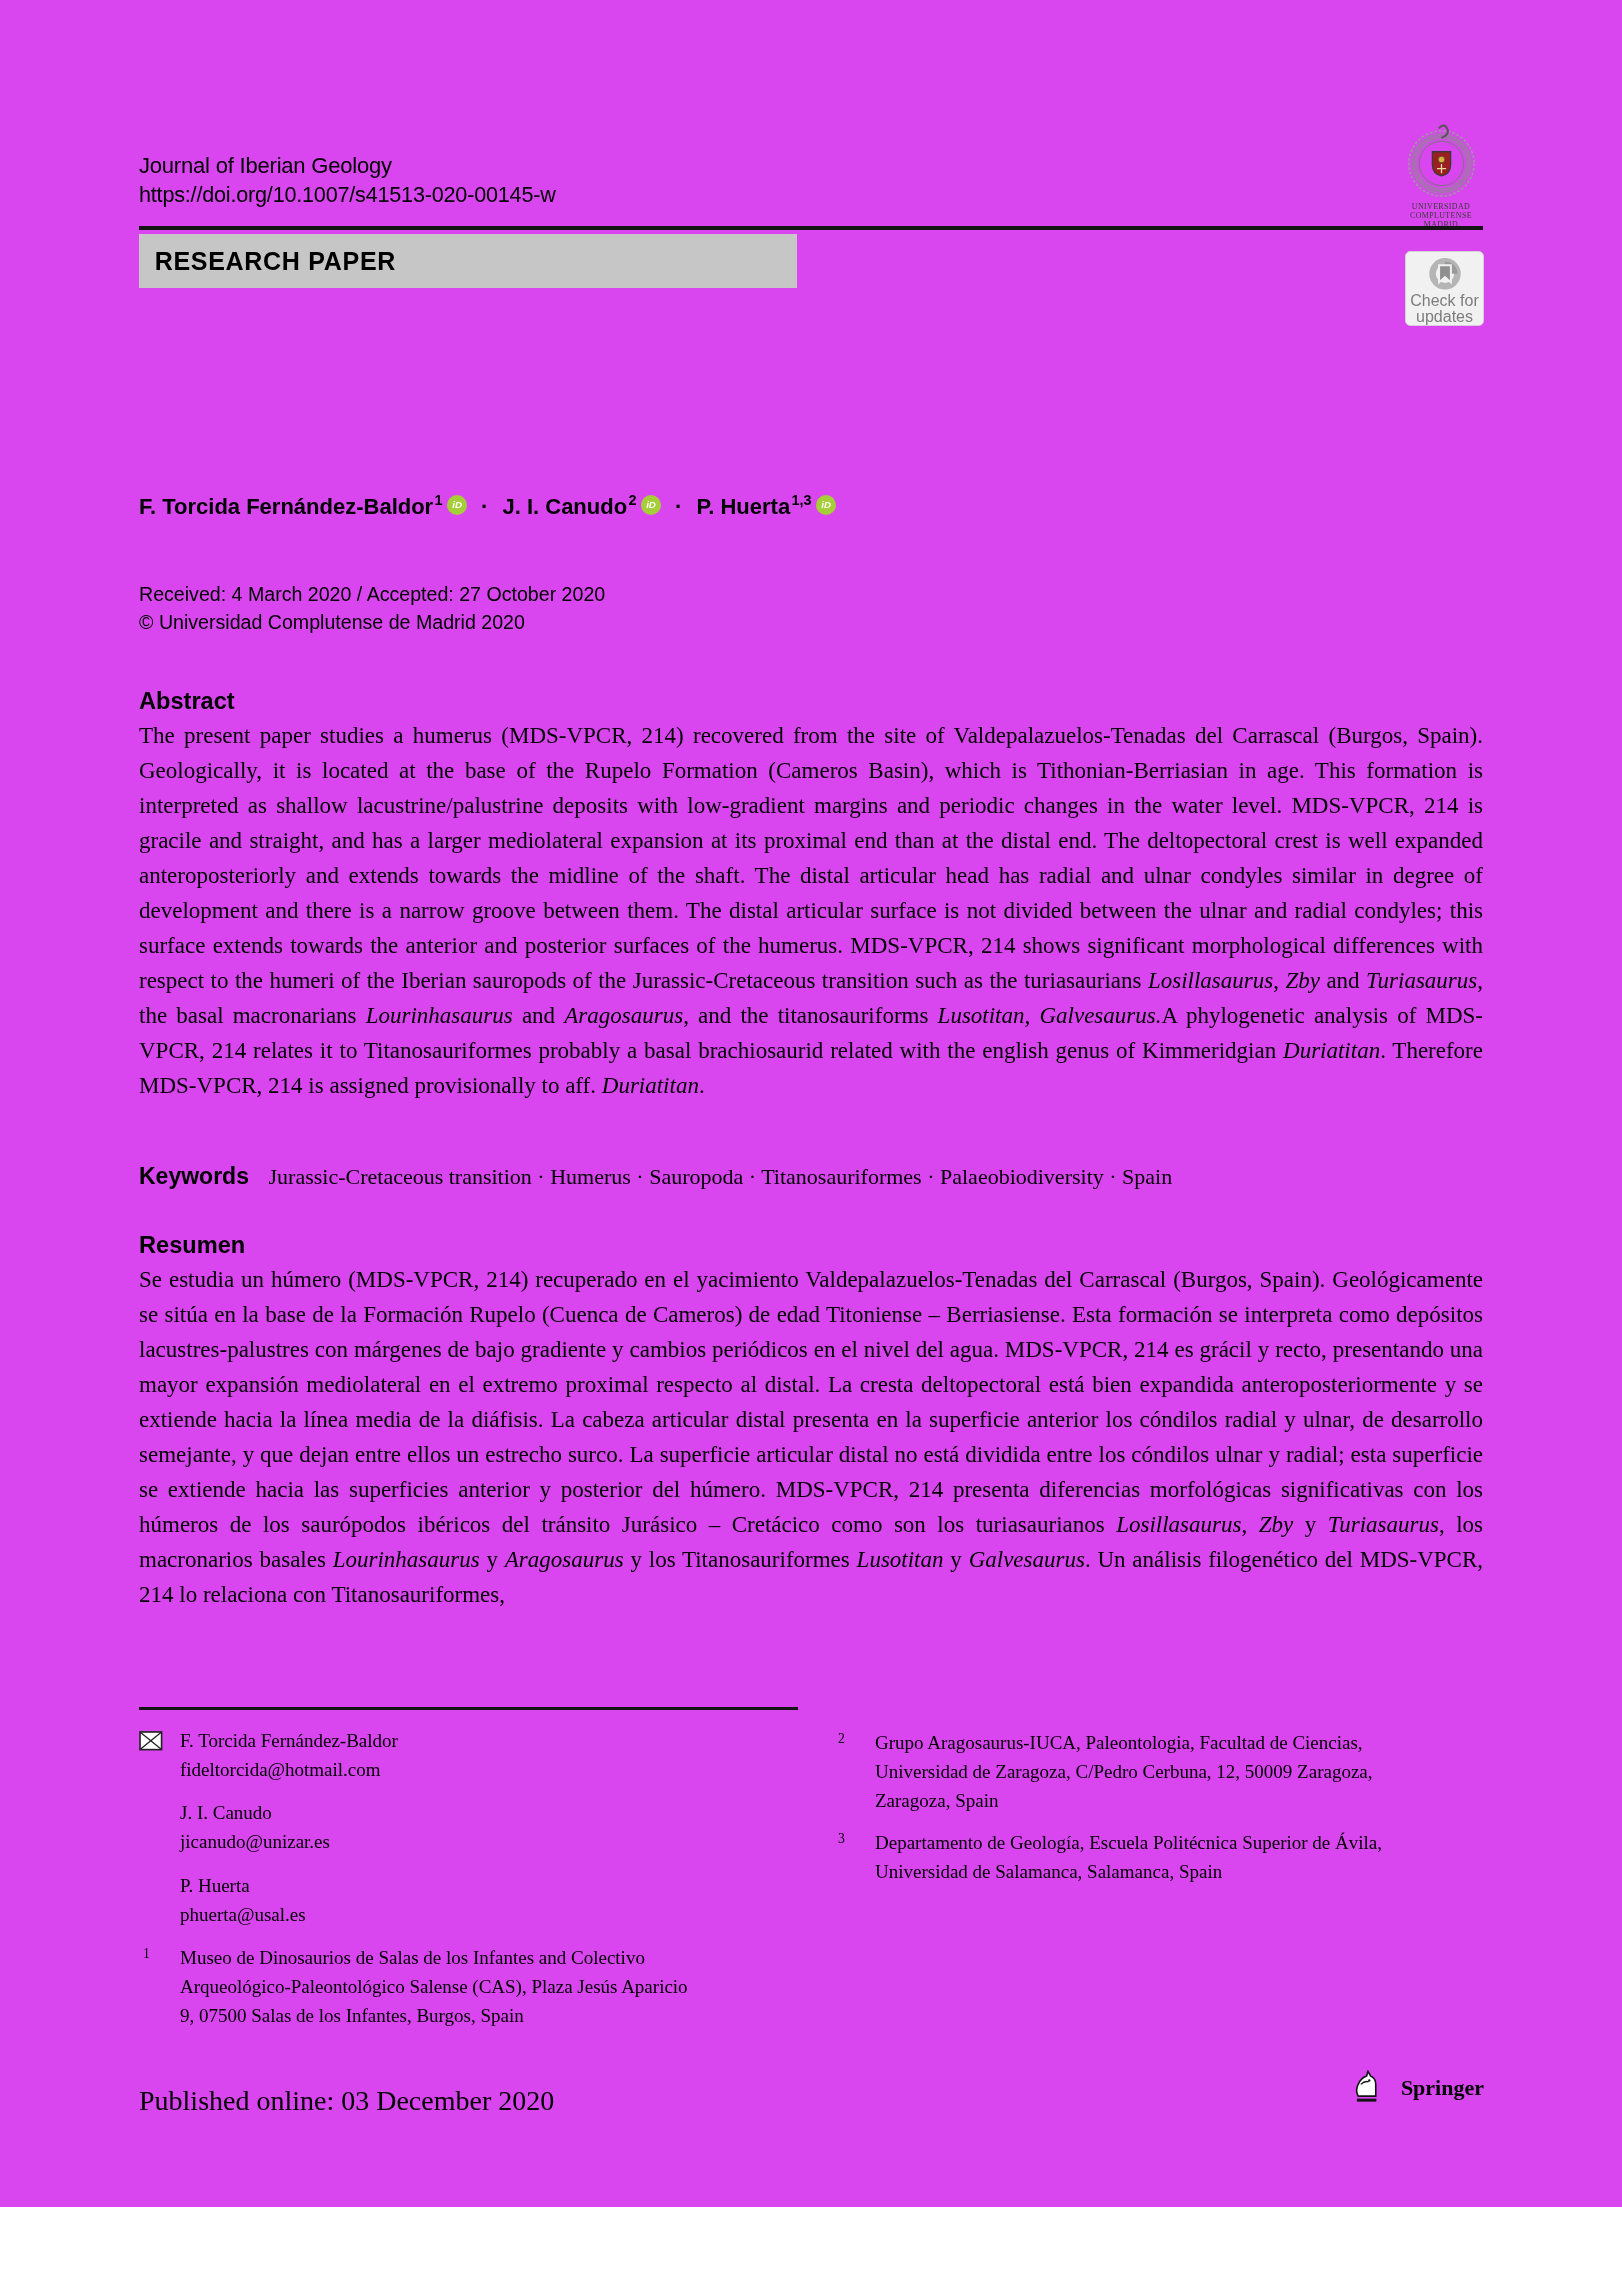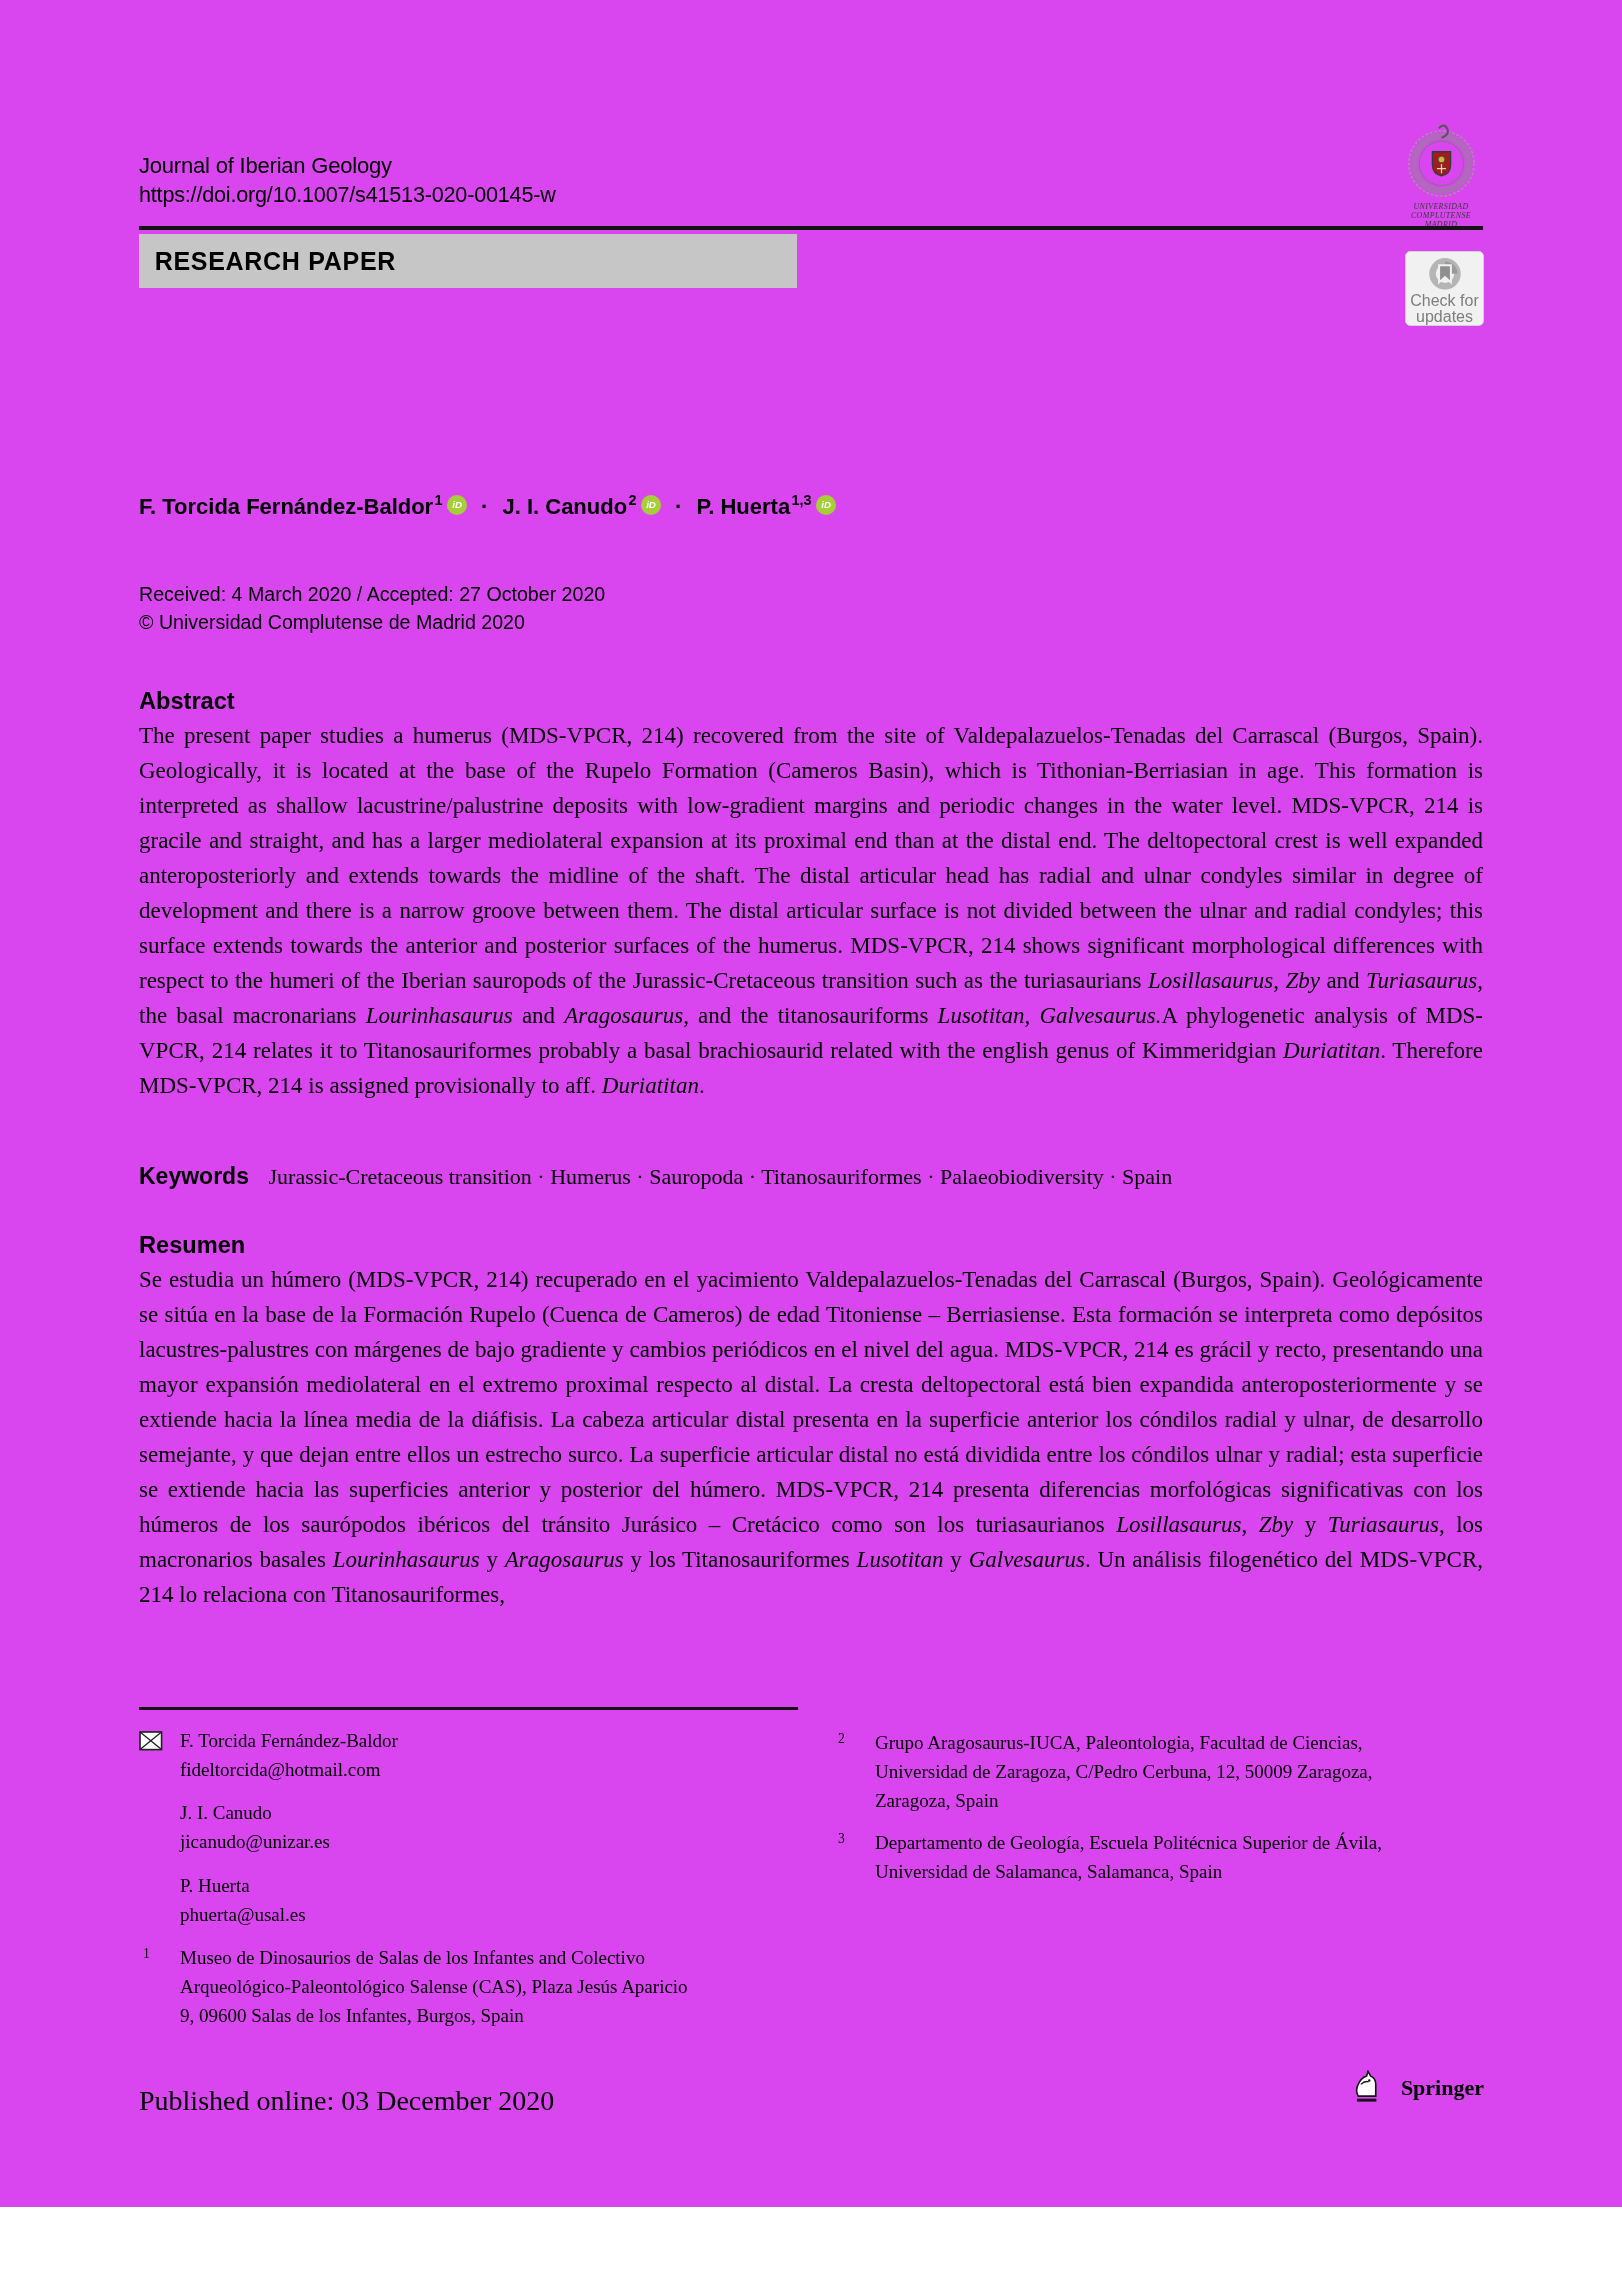--- a/index.html
+++ b/index.html
@@ -10,21 +10,21 @@
   .journal{left:139px;top:153px;font-size:22px;letter-spacing:-0.2px;}
   .doi{left:139px;top:182px;font-size:21.6px;letter-spacing:-0.2px;color:#000;text-decoration:none;}
 
   .rule-top{left:139px;top:226px;width:1344px;height:3.9px;background:#141414;}
   .banner{left:139px;top:234px;width:658px;height:54px;background:#c6c6c6;
           display:flex;align-items:center;box-sizing:border-box;padding-left:15.7px;}
   .banner span{font-weight:bold;font-size:25px;letter-spacing:0.7px;}
 
   .ucm{left:1392px;top:123px;width:98px;text-align:center;}
   .ucm-caption{font-family:"Liberation Serif",serif;font-size:7.9px;line-height:9.2px;
-               color:#3a3a3a;letter-spacing:0.4px;font-style:italic;}
+               color:#3a3a3a;letter-spacing:0.4px;}
 
   .check-badge{left:1405px;top:251px;width:79px;height:75px;background:#f1f1f1;
                border:1.3px solid #d2d2d2;border-radius:5.2px;box-sizing:border-box;
                display:flex;flex-direction:column;align-items:center;justify-content:flex-start;
                padding-top:3.9px;cursor:pointer;}
   .check-badge .txt{font-size:16px;line-height:15.7px;color:#7d7d7d;text-align:right;}
 
   .title{left:139px;top:349px;width:1344px;margin:0;font-size:35px;line-height:52px;
          font-weight:bold;letter-spacing:-0.3px;}
 
@@ -147,21 +147,21 @@
     <div class="corr">
       <div>J. I. Canudo</div>
       <div class="email">jicanudo@unizar.es</div>
     </div>
     <div class="corr">
       <div>P. Huerta</div>
       <div class="email">phuerta@usal.es</div>
     </div>
     <div class="affil">
       <sup class="fnsup">1</sup>
-      <span class="atxt">Museo de Dinosaurios de Salas de los Infantes and Colectivo Arqueológico-Paleontológico Salense (CAS), Plaza Jesús Aparicio 9, 09600 Salas de los Infantes, Burgos, Spain</span>
+      <span class="atxt">Museo de Dinosaurios de Salas de los Infantes and Colectivo Arqueológico-Paleontológico Salense (CAS), Plaza Jesús Aparicio 9, 07500 Salas de los Infantes, Burgos, Spain</span>
     </div>
   </div>
 
   <div class="abs fncol fncol-right">
     <div class="affil">
       <sup class="fnsup">2</sup>
       <span class="atxt">Grupo Aragosaurus-IUCA, Paleontologia, Facultad de Ciencias, Universidad de Zaragoza, C/Pedro Cerbuna, 12, 50009 Zaragoza, Zaragoza, Spain</span>
     </div>
     <div class="affil">
       <sup class="fnsup">3</sup>

